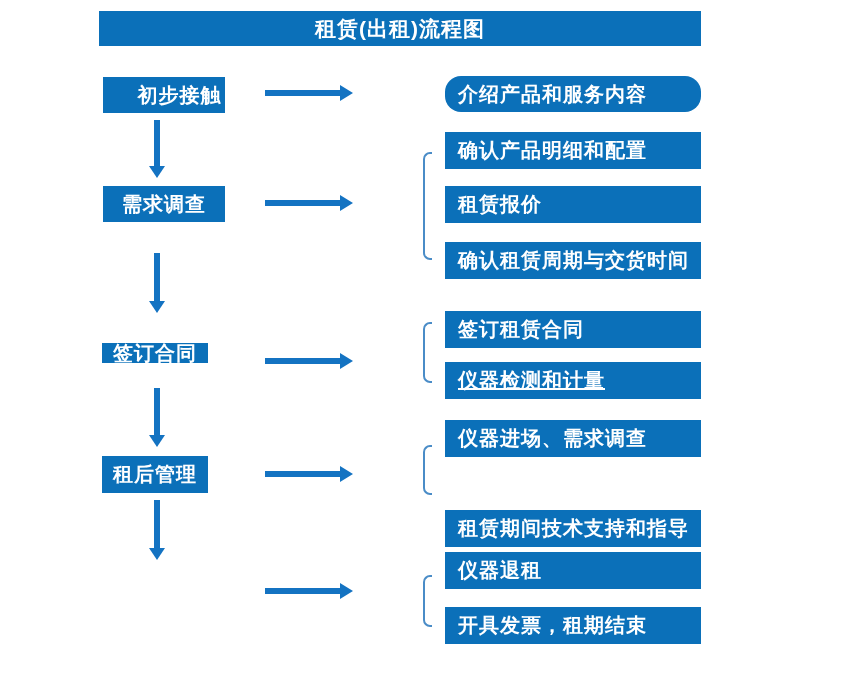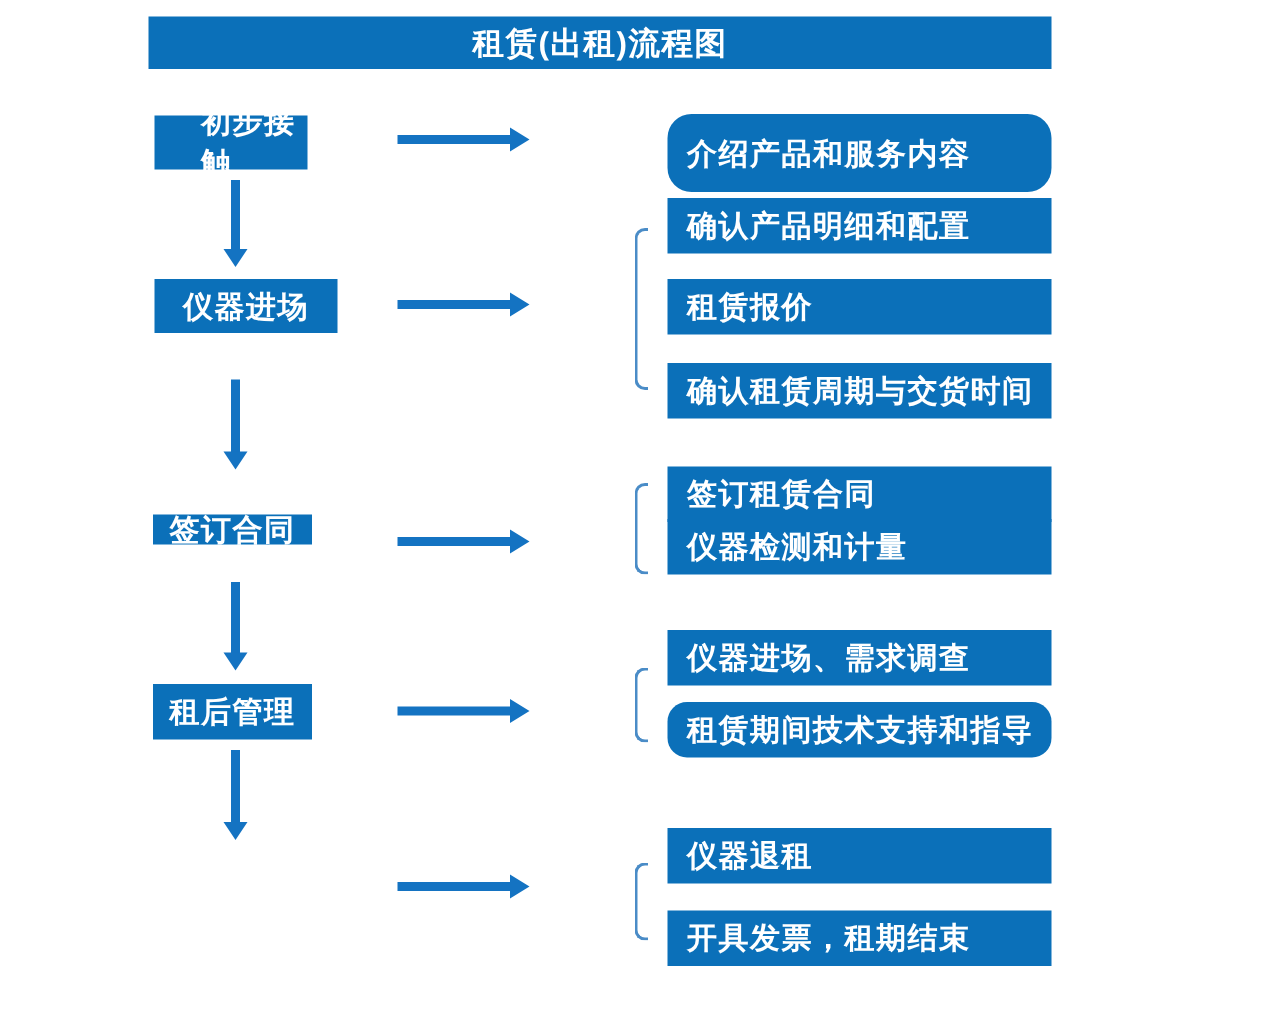--- a/index.html
+++ b/index.html
@@ -67,22 +67,22 @@
 </style>
 </head>
 <body>
 
 <div class="canvas">
 
   <div class="title-bar">
     <span>租赁(出租)流程图</span>
   </div>
 
-  <div class="box left" style="left:103px;top:77px;width:102px;height:36px;padding-left:31px;">初步接触</div>
-  <div class="box left" style="left:103px;top:186px;width:122px;height:36px;">仪器进场</div>
+  <div class="box left" style="left:103px;top:77px;width:122px;height:36px;padding-left:31px;">初步接触</div>
+  <div class="box left" style="left:103px;top:186px;width:122px;height:36px;">需求调查</div>
   <div class="box left" style="left:102px;top:343px;width:106px;height:20px;">签订合同</div>
   <div class="box left" style="left:102px;top:456px;width:106px;height:37px;text-align:right;">租后管理</div>
 
   <div class="v-arrow" style="top:120px;height:58px;">
     <div class="shaft"></div>
     <div class="head"></div>
   </div>
   <div class="v-arrow" style="top:253px;height:60px;">
     <div class="shaft"></div>
     <div class="head"></div>
@@ -115,28 +115,28 @@
   <div class="h-arrow" style="top:583px;">
     <div class="shaft"></div>
     <div class="head"></div>
   </div>
 
   <div class="bracket" style="top:152px;height:108px;"></div>
   <div class="bracket" style="top:322px;height:61px;"></div>
   <div class="bracket" style="top:445px;height:50px;"></div>
   <div class="bracket" style="top:575px;height:52px;"></div>
 
-  <div class="box right" style="top:76px;height:52px;border-radius:16px;">介绍产品和服务内容</div>
+  <div class="box right" style="top:76px;height:36px;border-radius:16px;">介绍产品和服务内容</div>
 
   <div class="box right" style="top:132px;text-align:right;">确认产品明细和配置</div>
   <div class="box right" style="top:186px;">租赁报价</div>
   <div class="box right" style="top:242px;">确认租赁周期与交货时间</div>
 
   <div class="box right" style="top:311px;">签订租赁合同</div>
-  <div class="box right" style="top:346px;">仪器检测和计量</div>
+  <div class="box right" style="top:362px;text-decoration:underline;">仪器检测和计量</div>
 
   <div class="box right" style="top:420px;">仪器进场、需求调查</div>
-  <div class="box right" style="top:468px;border-radius:13px;">租赁期间技术支持和指导</div>
+  <div class="box right" style="top:510px;">租赁期间技术支持和指导</div>
 
   <div class="box right" style="top:552px;">仪器退租</div>
   <div class="box right" style="top:607px;">开具发票，租期结束</div>
 
 </div>
 
 </body></html>

